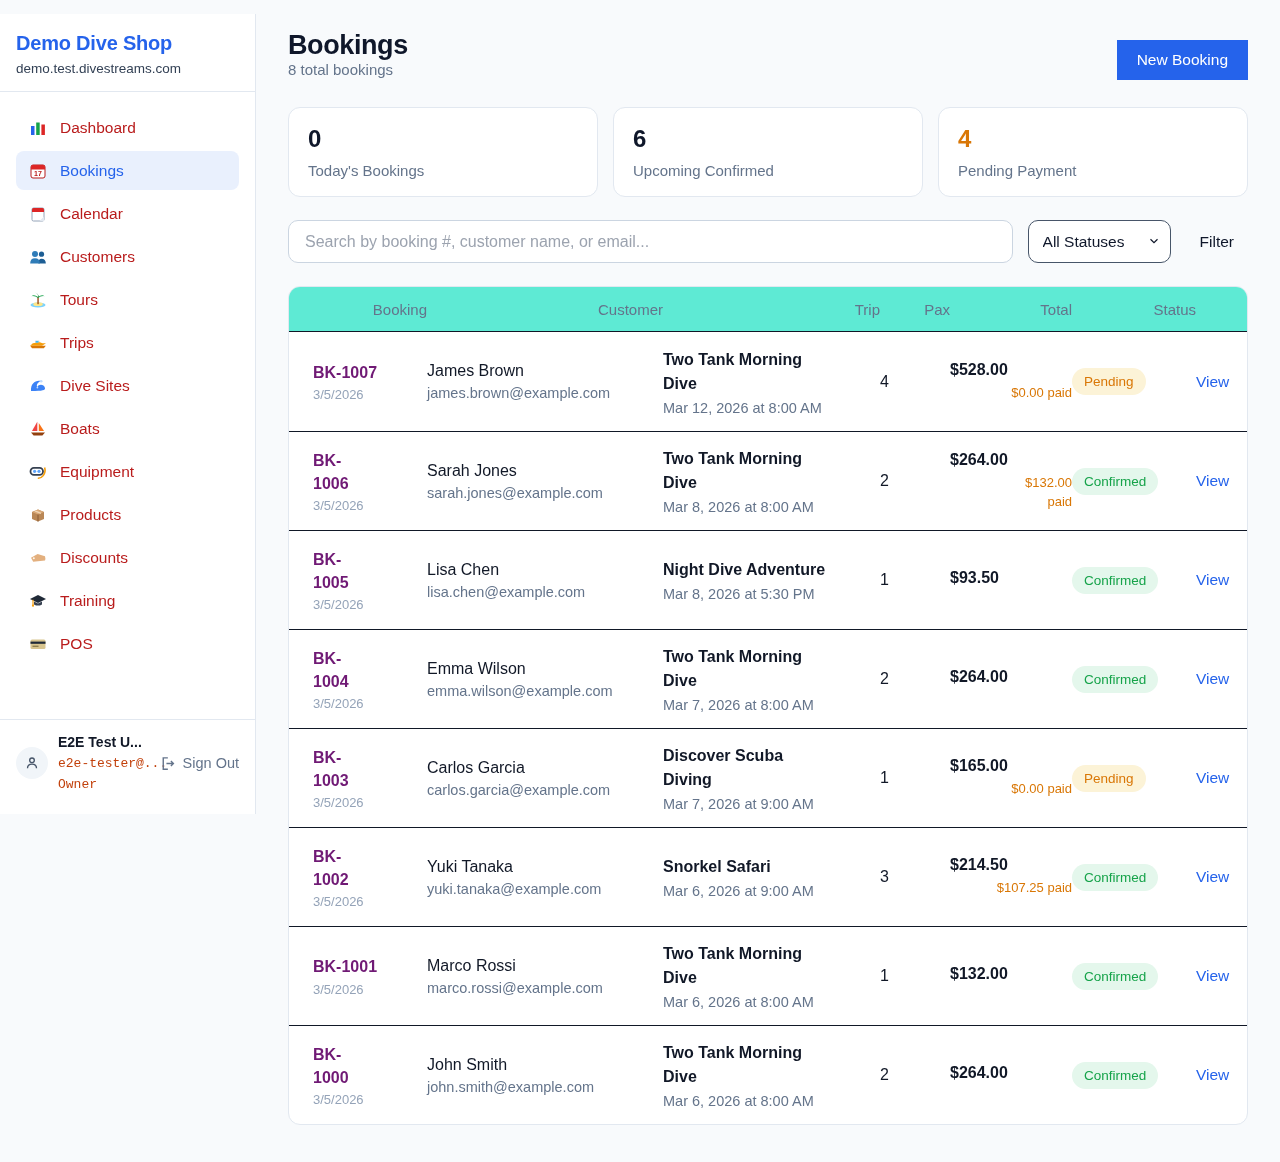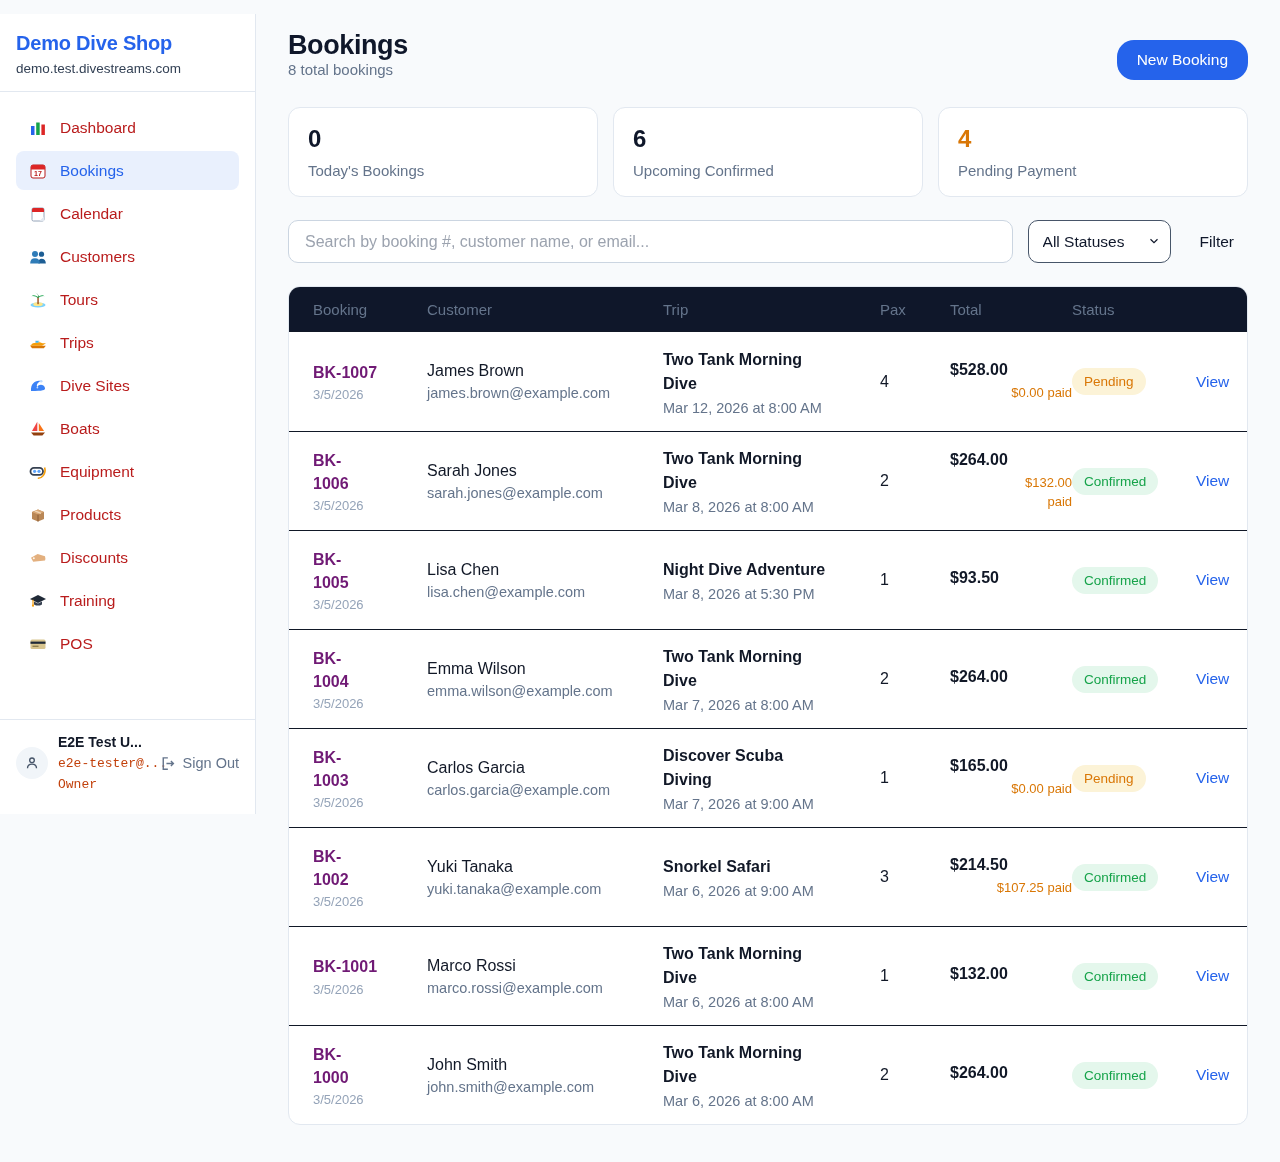--- a/index.html
+++ b/index.html
@@ -53,21 +53,21 @@
     color:#64748b; font-size:14.5px; cursor:pointer; white-space:nowrap;
   }
 
   
   .main { position:absolute; left:256px; top:0; right:0; padding:30px 32px 0; }
 
   .page-header { display:flex; justify-content:space-between; align-items:flex-start; }
   .page-title { font-size:27px; font-weight:bold; color:#0f172a; letter-spacing:-0.4px; }
   .page-subtitle { font-size:15px; color:#64748b; }
   .btn-primary {
-    background:#2563eb; color:#fff; border:none; border-radius:17px;
+    background:#2563eb; color:#fff; border:none; border-radius:0;
     font-family:inherit; font-size:15.5px; font-weight:500;
     padding:11px 20px; margin-top:10px; cursor:pointer;
   }
 
   .stats { display:flex; gap:15px; margin-top:27px; }
   .stat-card {
     flex:1; background:#fff; border:1px solid #e2e8f0; border-radius:12px;
     padding:17px 19px; height:90px;
   }
   .stat-value { font-size:24px; font-weight:bold; color:#0f172a; }
@@ -98,23 +98,23 @@
   .table-card {
     margin-top:23px; background:#fff;
     border:1px solid #e2e8f0; border-radius:12px; overflow:hidden;
   }
   .tgrid {
     display:grid;
     grid-template-columns:114px 236px 217px 70px 122px 124px 1fr;
     padding:0 24px; align-items:center;
   }
   .thead {
-    height:45px; background:#0f172a;
+    height:45px; background:#5eead4;
     border-bottom:1px solid #111827;
-    color:#64748b; font-size:15px;
+    color:#64748b; font-size:15px;text-align:right;
   }
   .trow { min-height:99px; }
   .trow + .trow { border-top:1px solid #111827; }
 
   .bk-id { color:#701a75; font-weight:bold; font-size:16px; line-height:1.45; cursor:pointer; }
   .bk-date { color:#94a3b8; font-size:13px; margin-top:3px; }
   .cust-name { font-size:16px; color:#111827; }
   .cust-email { font-size:14.5px; color:#64748b; margin-top:5px; }
   .trip-name { font-size:16px; font-weight:bold; color:#111827; line-height:1.5; }
   .trip-date { font-size:14.5px; color:#64748b; margin-top:4px; }

